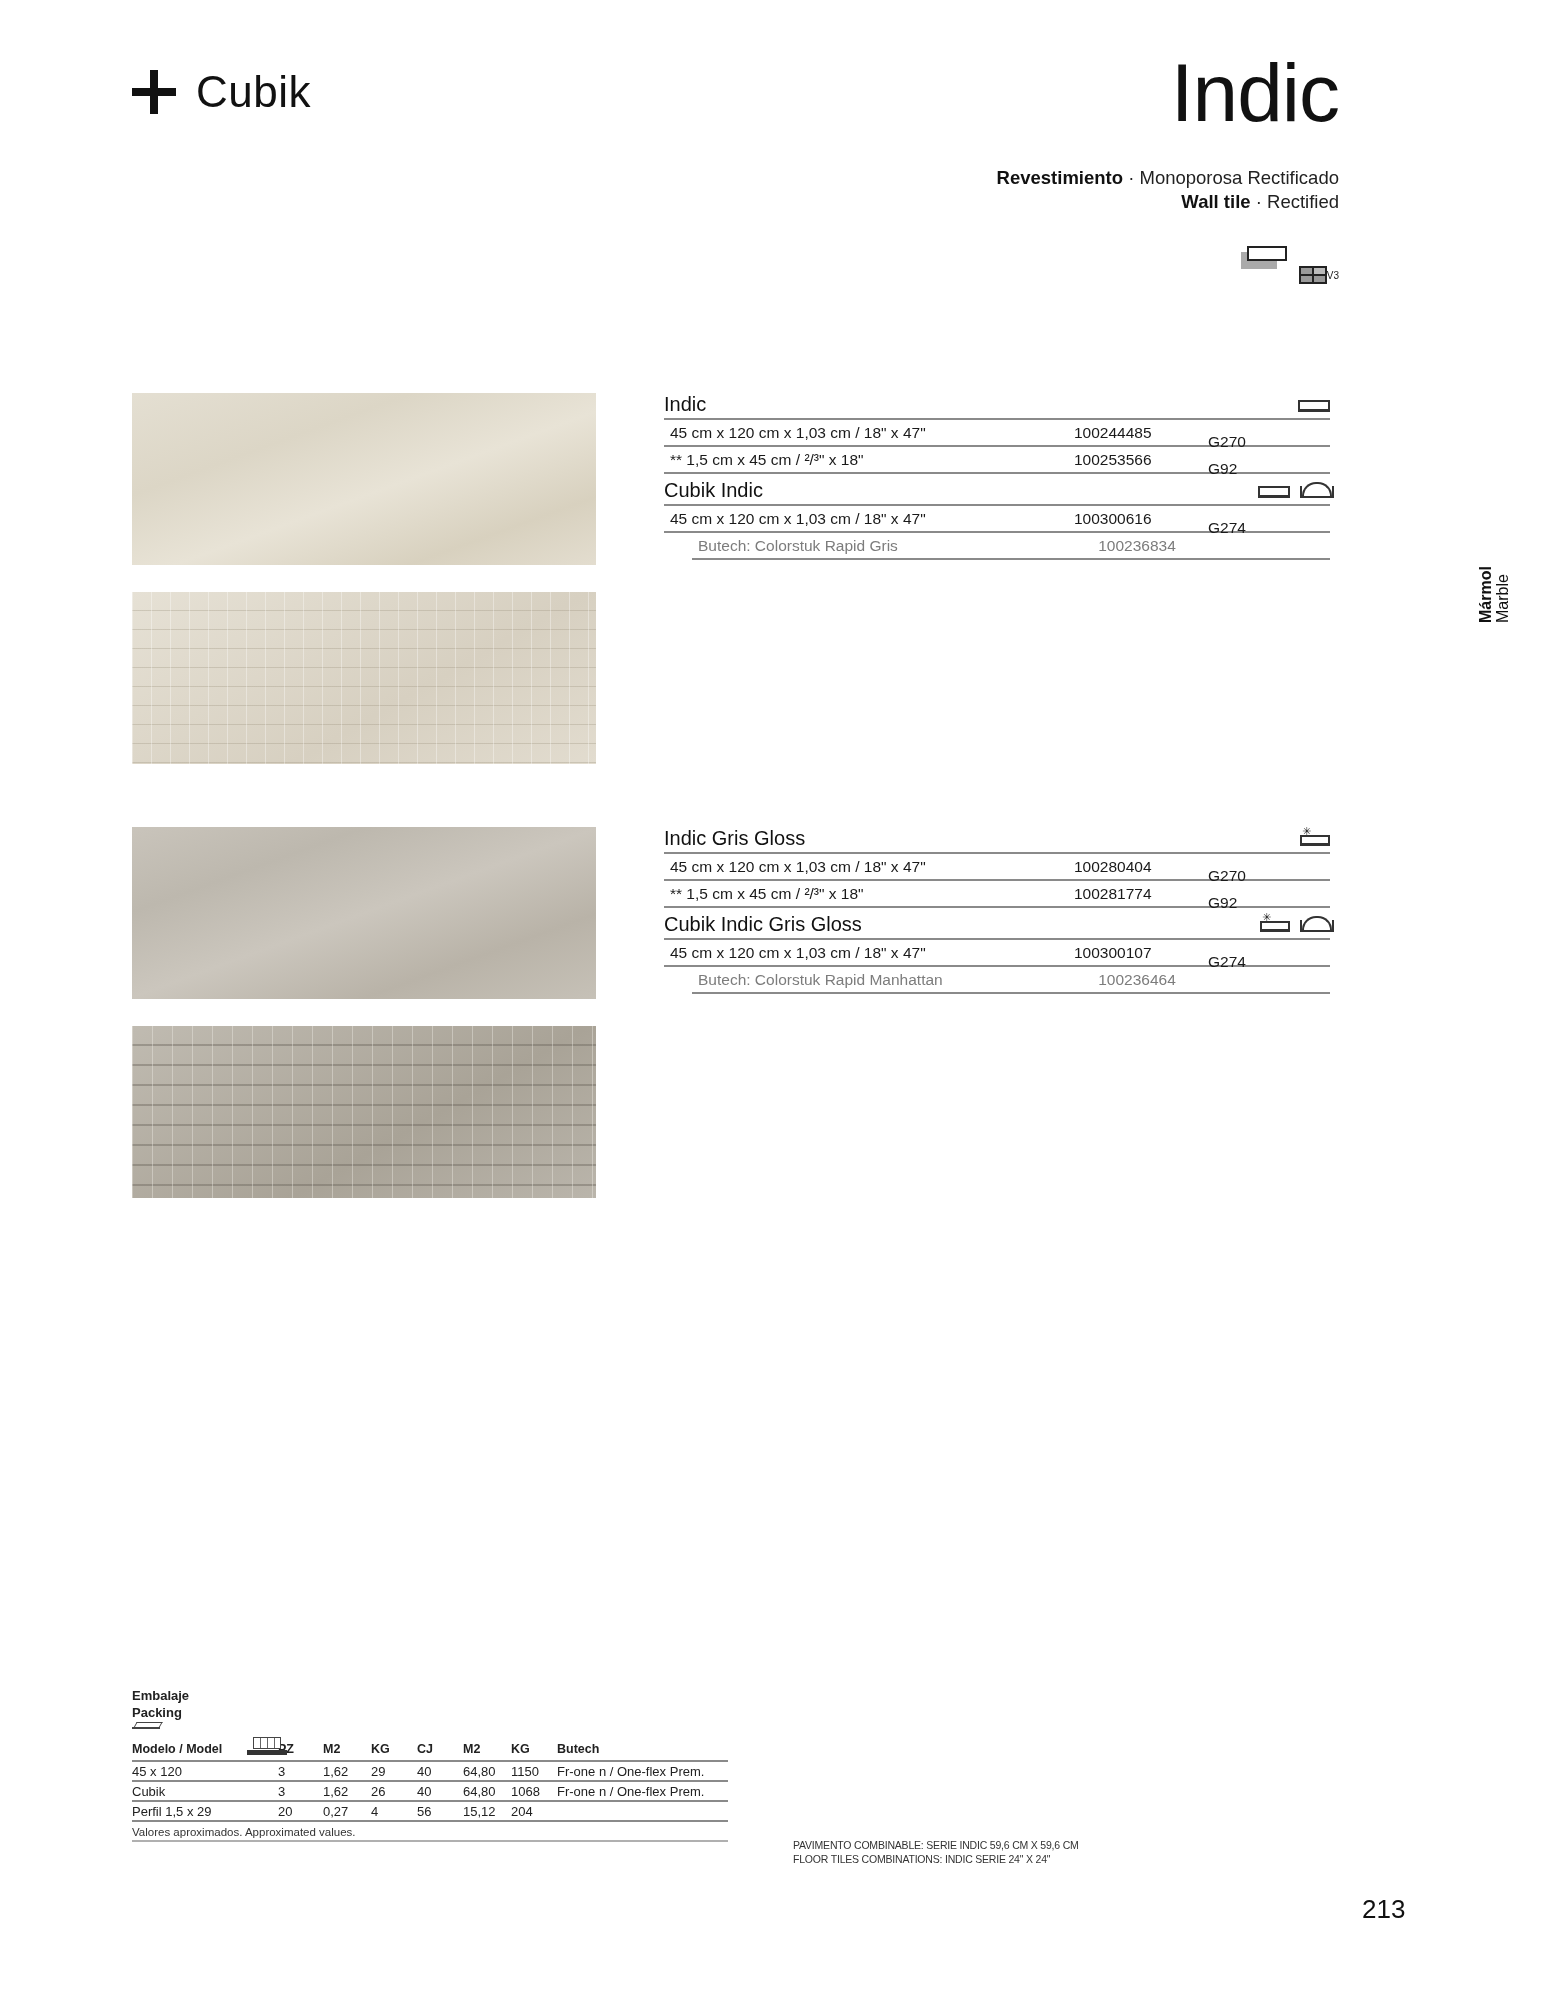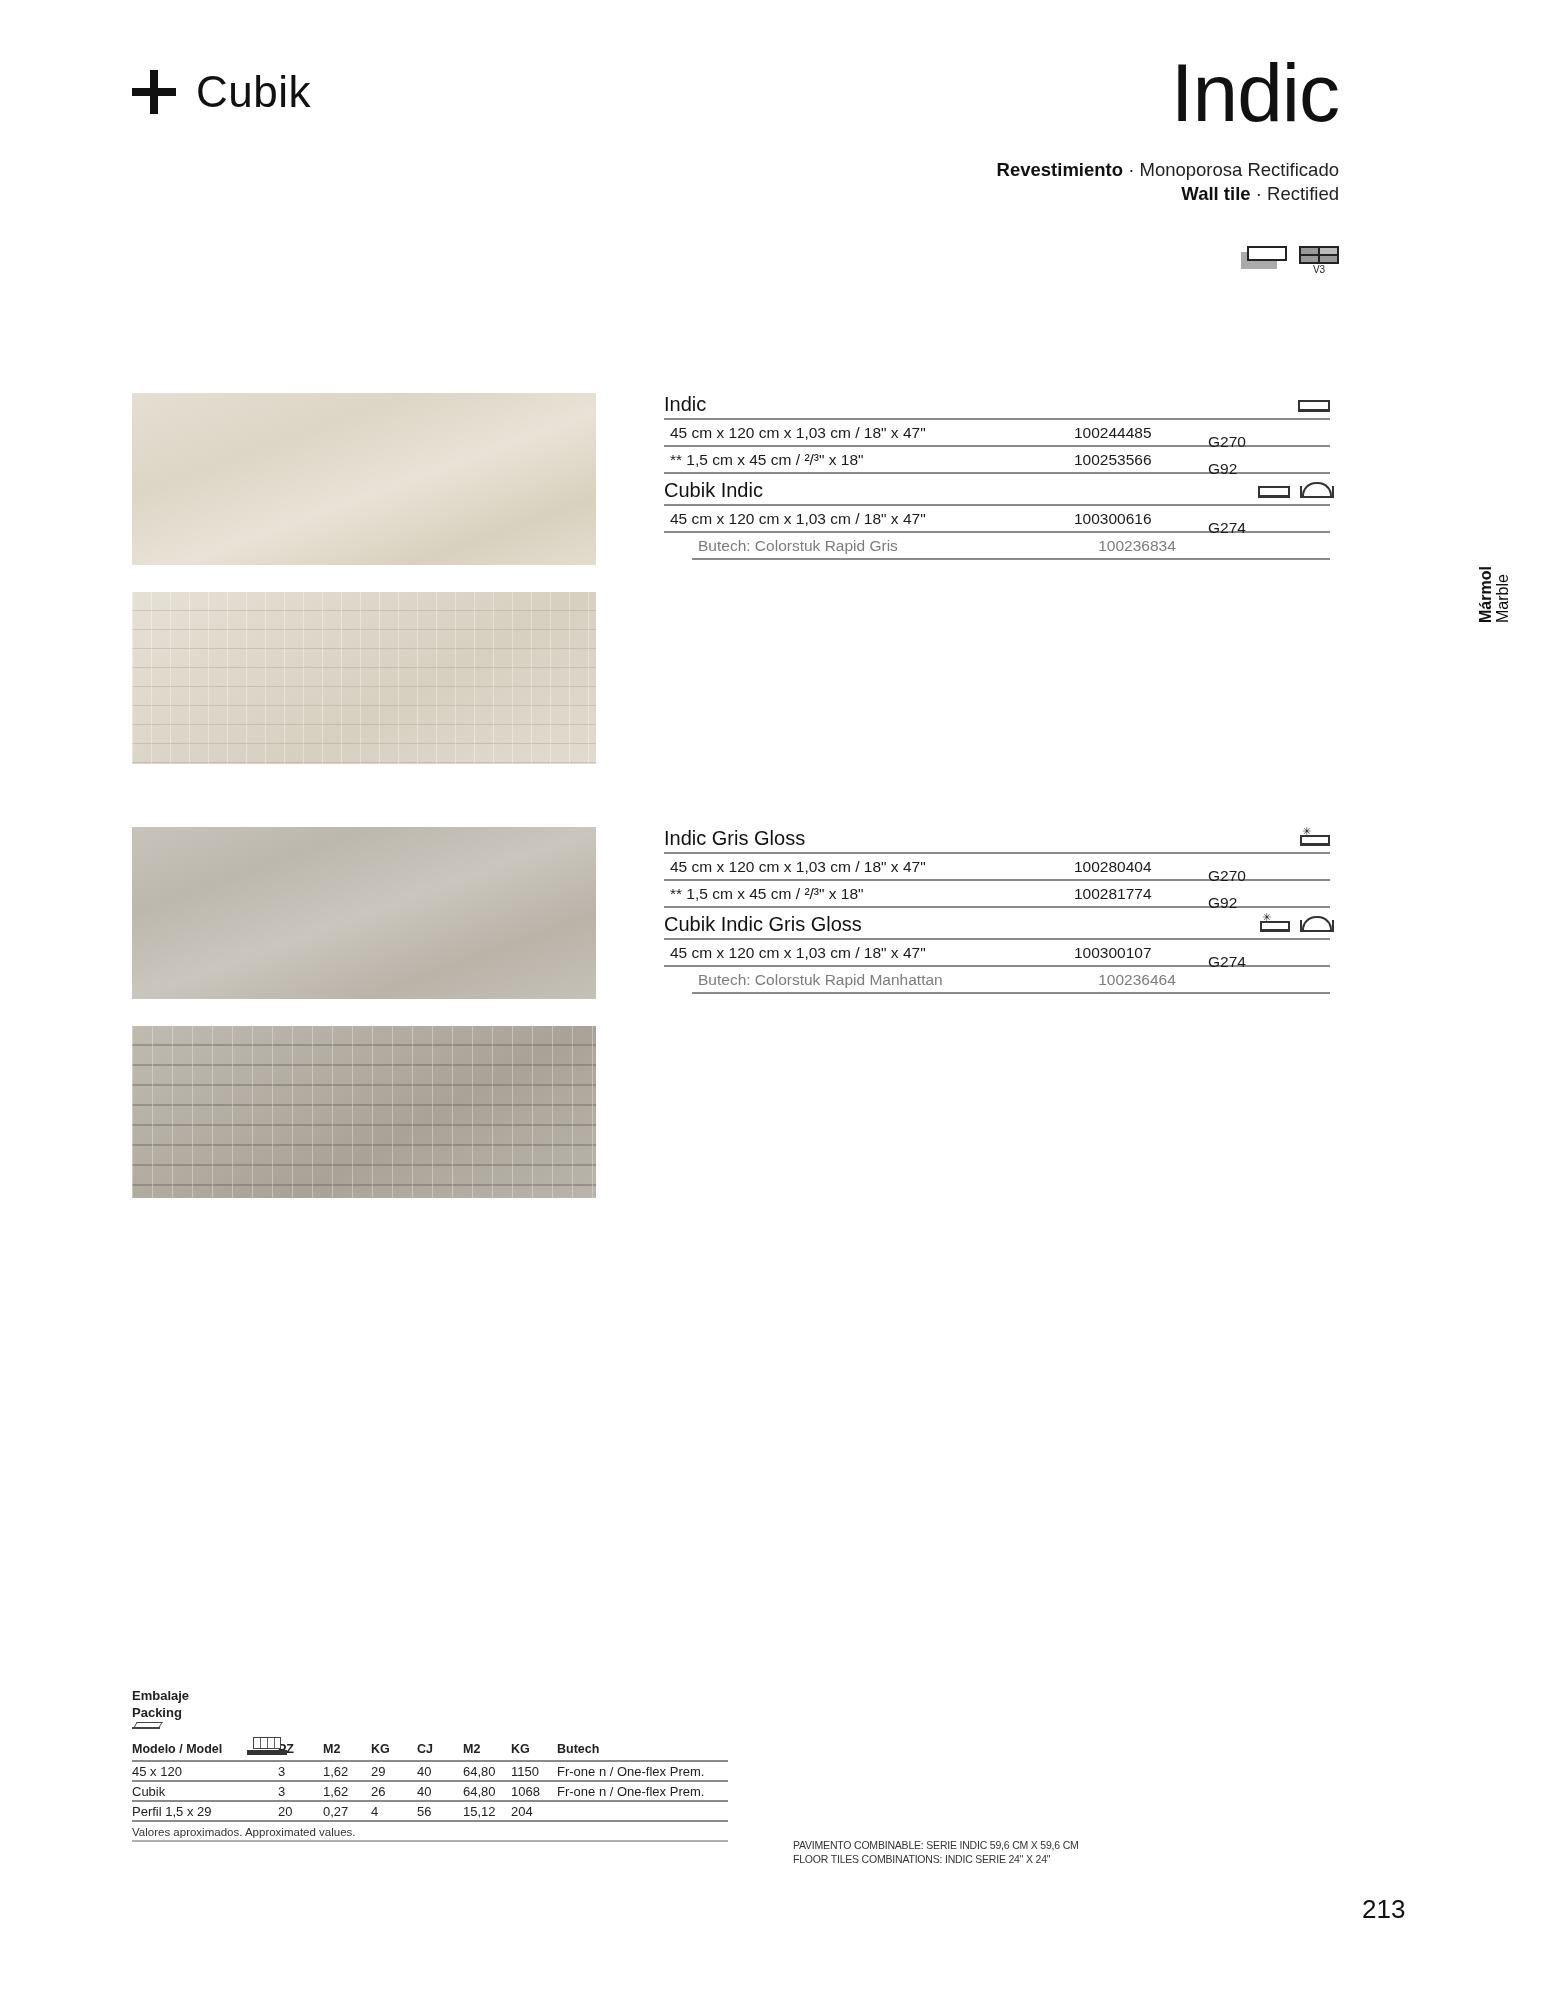--- a/index.html
+++ b/index.html
@@ -9,28 +9,28 @@
 
   
   .brand { left: 132px; top: 70px; display: flex; align-items: center; }
   .plus { width: 44px; height: 44px; position: relative; margin-right: 20px; }
   .plus::before, .plus::after { content: ""; position: absolute; background: #111; }
   .plus::before { left: 0; top: 18px; width: 44px; height: 8px; }
   .plus::after { left: 18px; top: 0; width: 8px; height: 44px; }
   .brand-name { font-size: 44px; font-weight: 400; letter-spacing: 0.5px; line-height: 1; }
 
   .series-title { right: 210px; top: 52px; font-size: 82px; font-weight: 500; letter-spacing: -1px; line-height: 1; text-align: right; }
-  .subtitle { right: 210px; top: 158px; text-align: right; font-size: 18.5px; line-height: 24px; color: #222; }
+  .subtitle { right: 210px; top: 166px; text-align: right; font-size: 18.5px; line-height: 24px; color: #222; }
   .subtitle b { font-weight: 700; color: #111; }
 
   .hdr-icons { right: 210px; top: 246px; display: flex; gap: 12px; align-items: flex-start; }
   .icon-tile { width: 46px; height: 24px; position: relative; }
   .icon-tile .back { position: absolute; left: 0; top: 6px; width: 36px; height: 17px; background: #aaa; }
   .icon-tile .front { position: absolute; left: 6px; top: 0; width: 40px; height: 15px; border: 2px solid #222; background: #fff; }
-  .icon-v3 { width: 40px; display: flex; flex-direction: column; align-items: center; }
+  .icon-v3 { width: 40px; display: flex; flex-direction: row; align-items: center; margin-top: 20px; }
   .icon-v3 .grid { width: 40px; height: 18px; border: 2px solid #222; display: grid; grid-template-columns: 1fr 1fr; grid-template-rows: 1fr 1fr; gap: 2px; background: #222; }
   .icon-v3 .grid span { background: #999; }
   .icon-v3 .grid span:nth-child(2) { background: #bbb; }
   .icon-v3 .lbl { font-size: 10px; line-height: 11px; color: #222; }
 
   
   .tile { left: 132px; width: 464px; height: 172px; }
   .t1 { top: 393px; background: linear-gradient(160deg, #e4dfd2 0%, #dcd6c6 30%, #e8e3d6 55%, #d8d1bf 80%, #e3ddcf 100%); }
   .t2 { top: 592px; background-color: #ddd7ca;
         background-image: linear-gradient(90deg, rgba(255,255,255,0.35) 1px, transparent 1px), linear-gradient(0deg, rgba(160,150,130,0.35) 1px, transparent 1px), linear-gradient(150deg, #e6e1d5, #d7d0c1 60%, #e2dccf);

